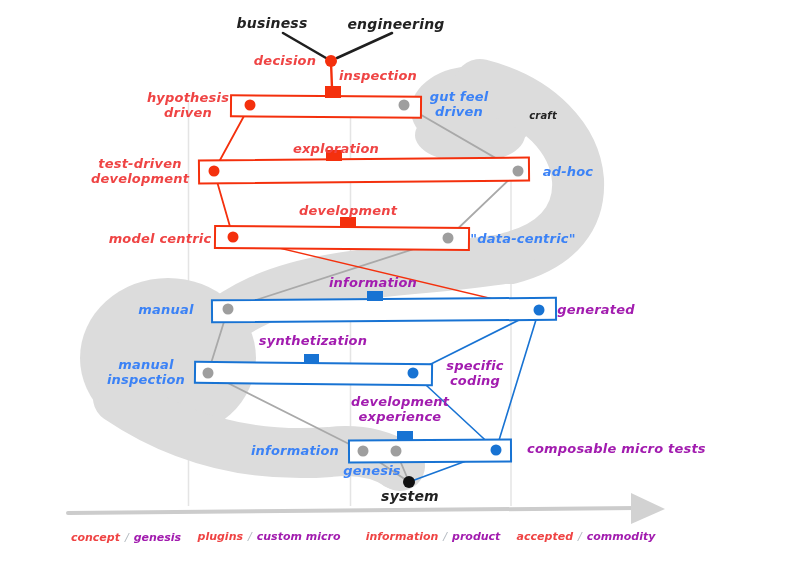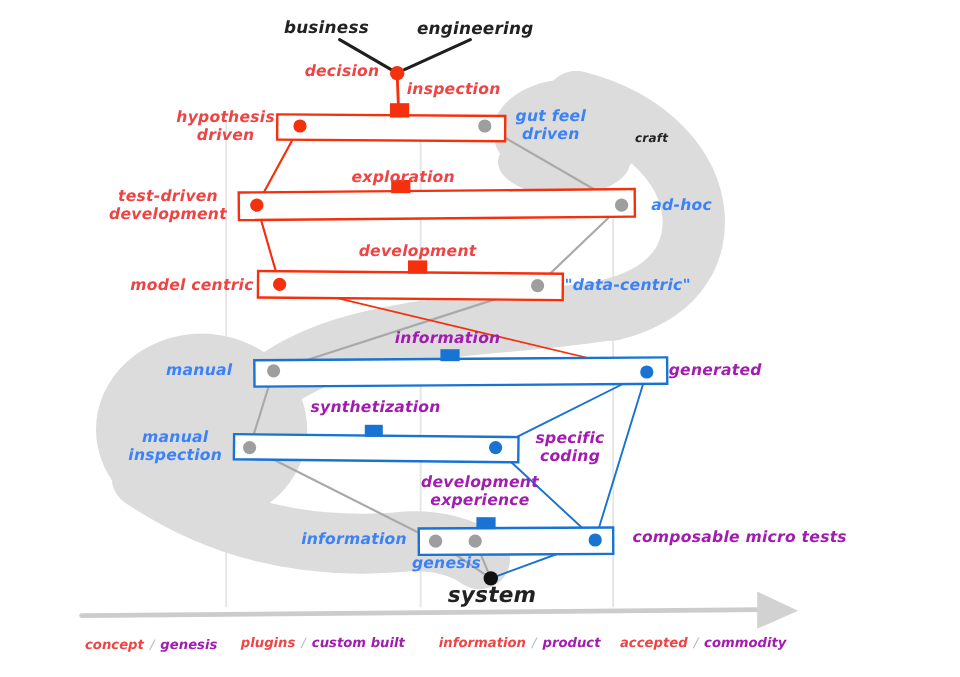--- a/index.html
+++ b/index.html
@@ -138,31 +138,31 @@
 <div class="lbl blue" style="left:313px;top:341px">synthetization</div>
 <div class="lbl gray" style="left:146px;top:373px">manual
 inspection</div>
 <div class="lbl blue" style="left:475px;top:374px">specific
 coding</div>
 <div class="lbl blue" style="left:400px;top:410px">development
 experience</div>
 <div class="lbl gray" style="left:295px;top:451px">information</div>
 <div class="lbl blue left" style="left:527px;top:449px">composable micro tests</div>
 <div class="lbl gray" style="left:372px;top:471px">genesis</div>
-<div class="lbl black" style="left:410px;top:497px;font-size:18px">system</div>
+<div class="lbl black" style="left:410px;top:497px;font-size:14px">system</div>
 
 <div class="stage" style="left:126px;top:537px">
   <span class="red">concept</span>
   <span class="sep">/</span>
   <span class="blue">genesis</span>
 </div>
 <div class="stage" style="left:269px;top:536px">
   <span class="red">plugins</span>
   <span class="sep">/</span>
-  <span class="blue">custom built</span>
+  <span class="blue">custom micro</span>
 </div>
 <div class="stage" style="left:433px;top:536px">
   <span class="red">information</span>
   <span class="sep">/</span>
   <span class="blue">product</span>
 </div>
 <div class="stage" style="left:586px;top:536px">
   <span class="red">accepted</span>
   <span class="sep">/</span>
   <span class="blue">commodity</span>

